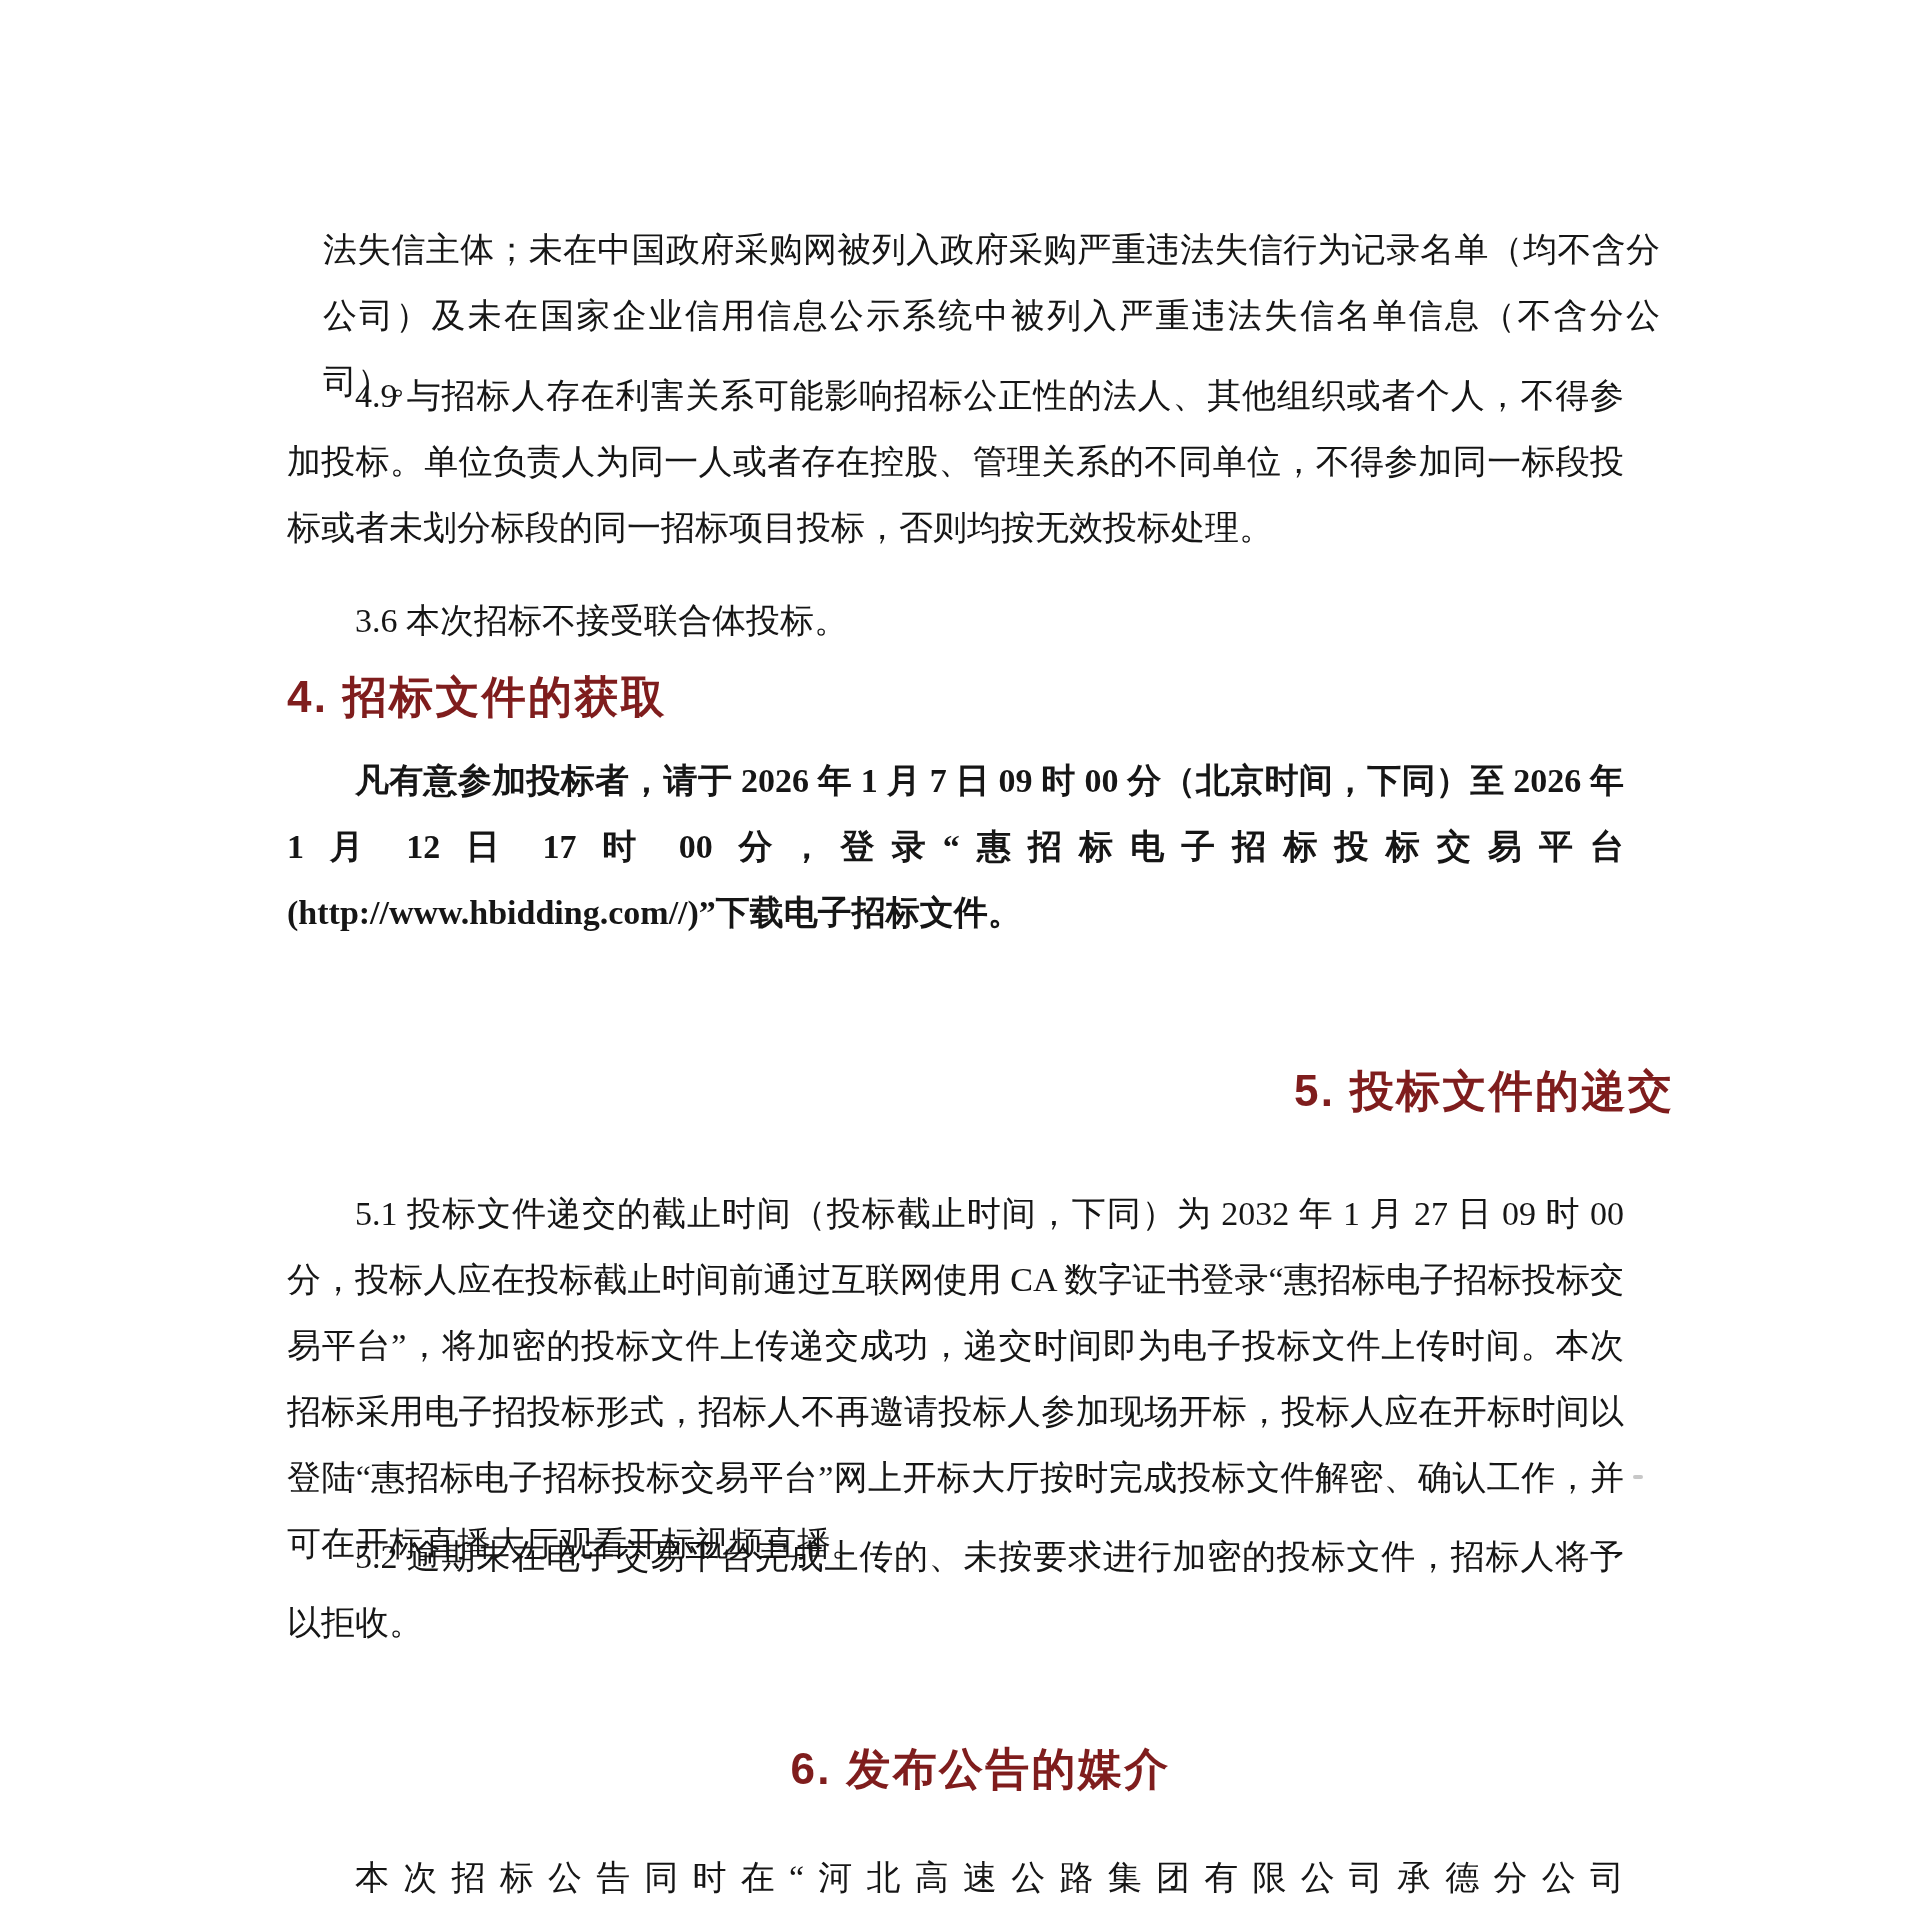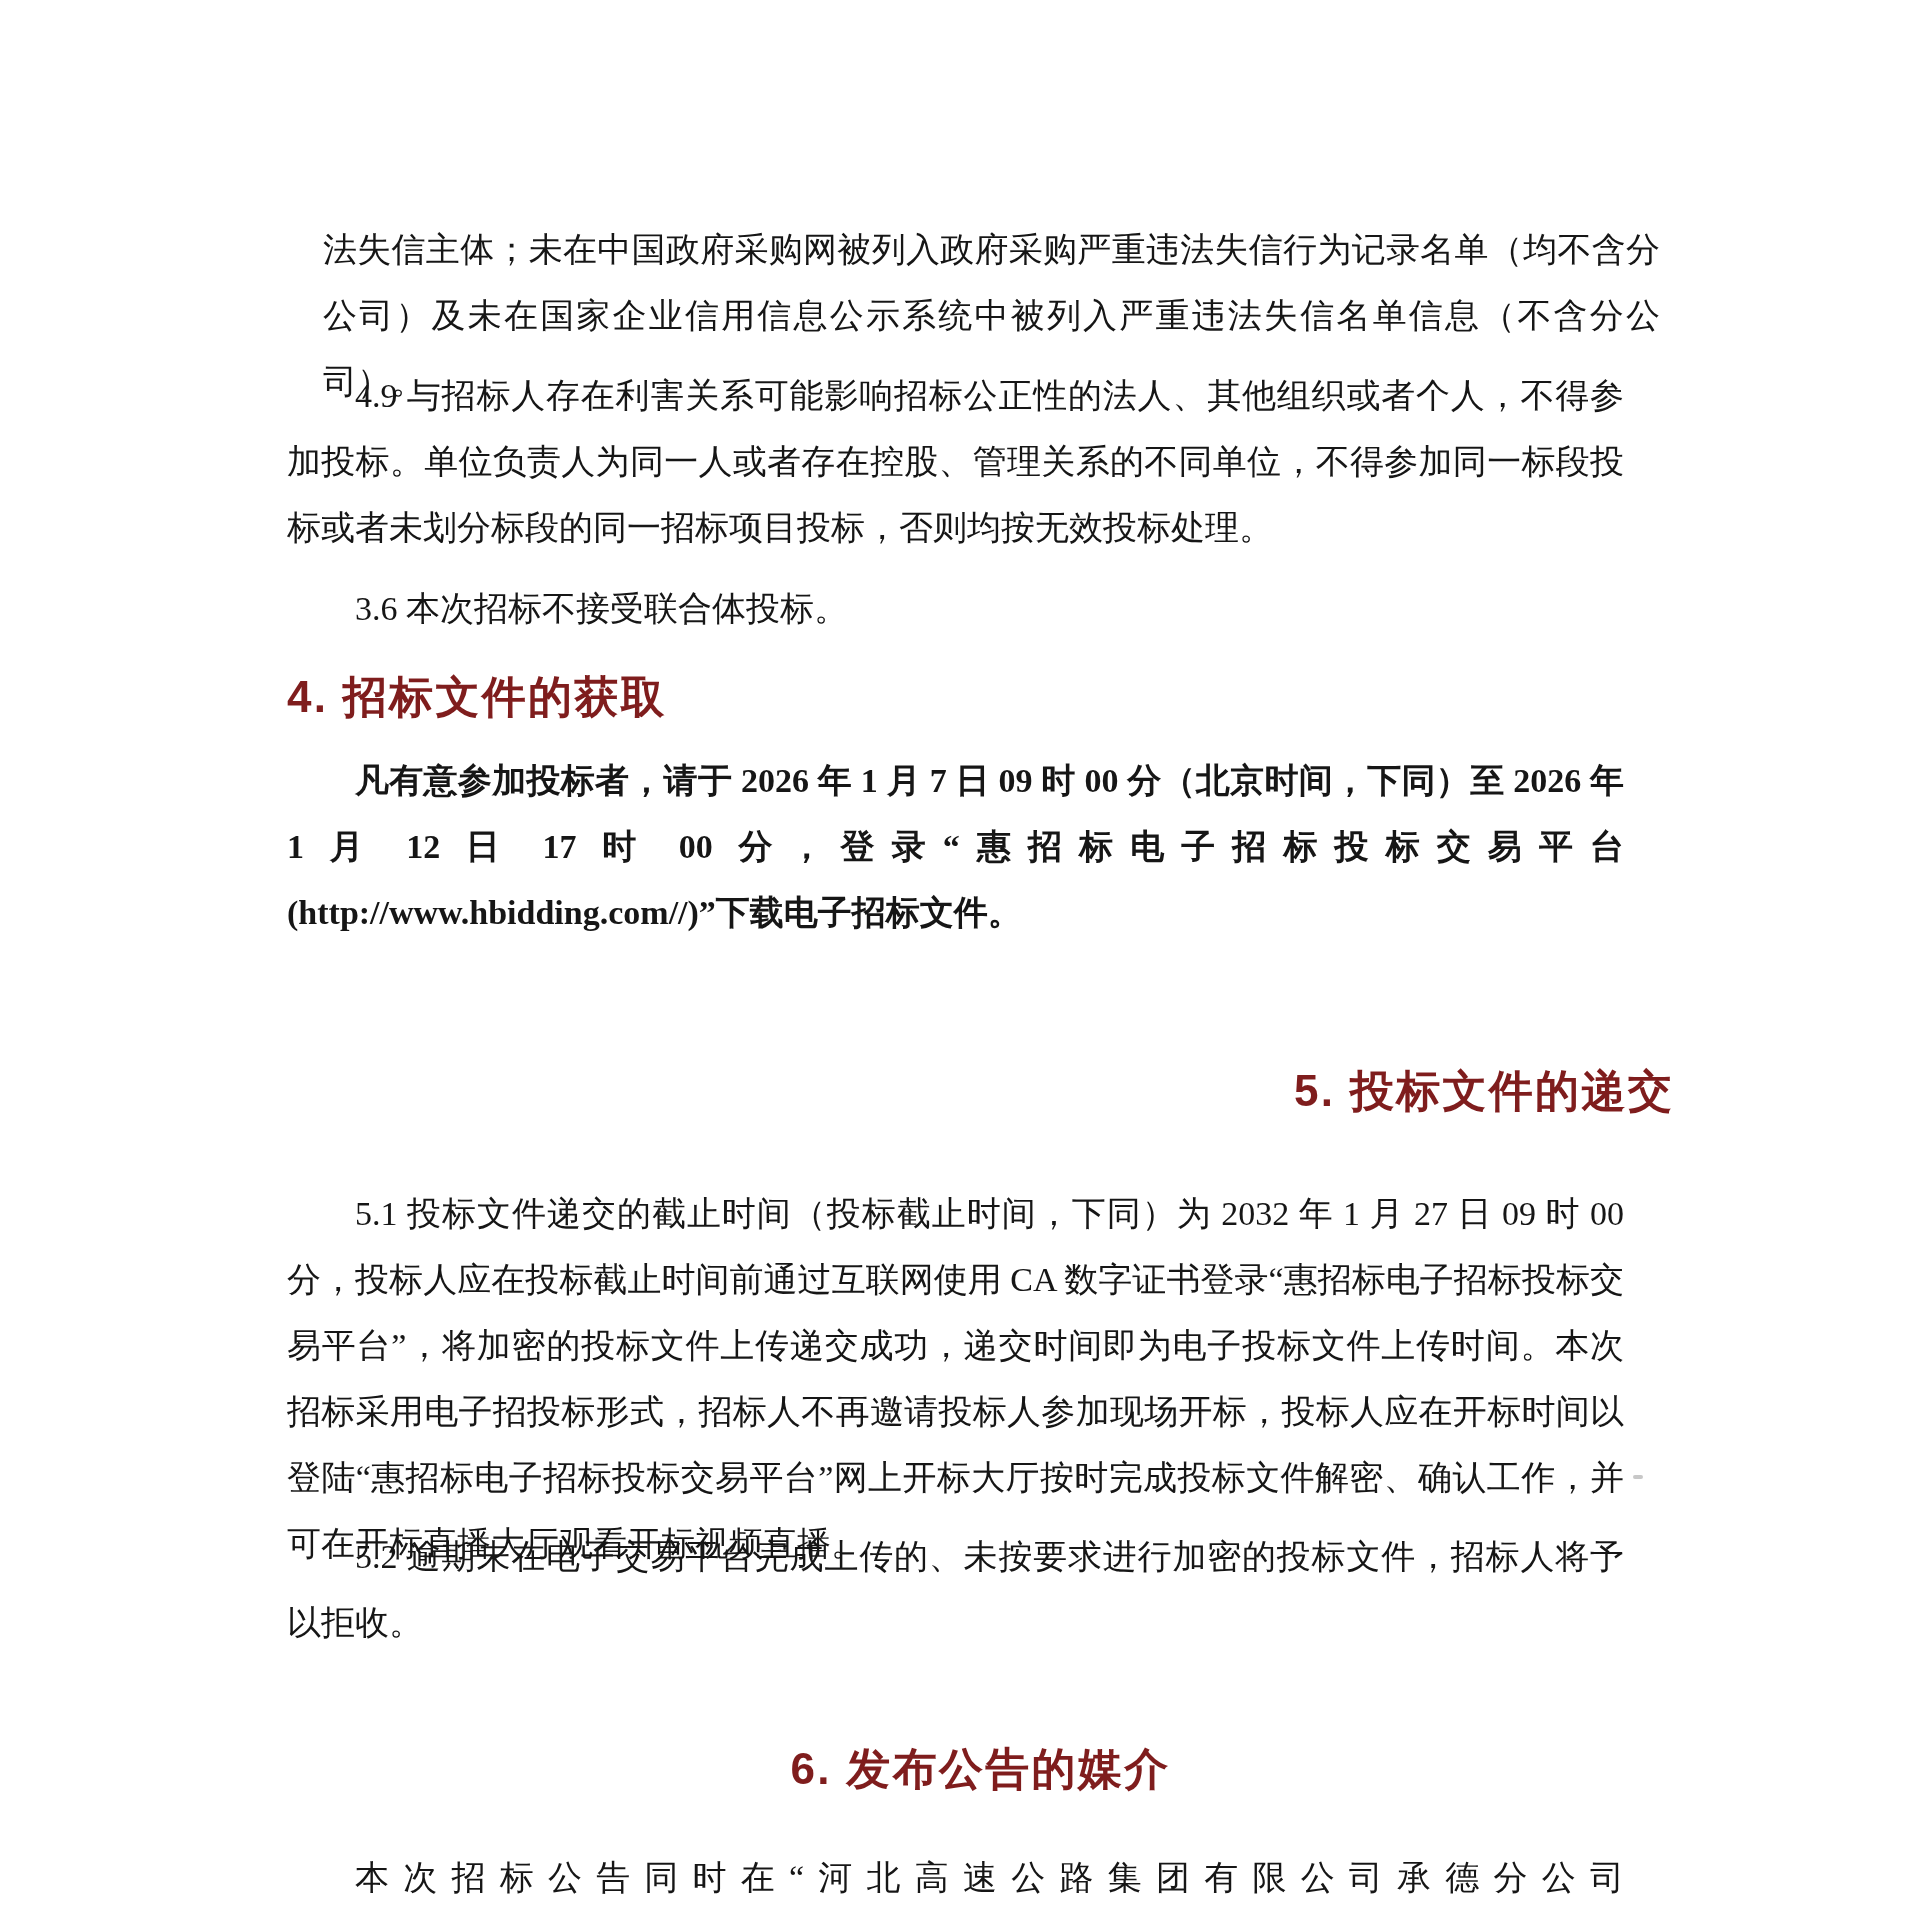--- a/index.html
+++ b/index.html
@@ -48,21 +48,21 @@
 </style>
 </head>
 <body>
 
 <div class="page">
 
   <div class="block" style="top:217px;margin-left:36px;">法失信主体；未在中国政府采购网被列入政府采购严重违法失信行为记录名单（均不含分公司）及未在国家企业信用信息公示系统中被列入严重违法失信名单信息（不含分公司）。</div>
 
   <div class="block indent" style="top:363px;">4.9 与招标人存在利害关系可能影响招标公正性的法人、其他组织或者个人，不得参加投标。单位负责人为同一人或者存在控股、管理关系的不同单位，不得参加同一标段投标或者未划分标段的同一招标项目投标，否则均按无效投标处理。</div>
 
-  <div class="block indent" style="top:576px;">3.6 本次招标不接受联合体投标。</div>
+  <div class="block indent" style="top:588px;">3.6 本次招标不接受联合体投标。</div>
 
   <div class="heading" style="top:672px;">4. 招标文件的获取</div>
 
   <div class="block indent" style="top:748px;font-weight:bold;">凡有意参加投标者，请于 2026 年 1 月 7 日 09 时 00 分（北京时间，下同）至 2026 年 1 月 12 日 17 时 00 分，登录“惠招标电子招标投标交易平台(http://www.hbidding.com//)”下载电子招标文件。</div>
 
   <div class="heading" style="top:1066px;text-align:right;">5. 投标文件的递交</div>
 
   <div class="block indent" style="top:1181px;">5.1 投标文件递交的截止时间（投标截止时间，下同）为 2032 年 1 月 27 日 09 时 00 分，投标人应在投标截止时间前通过互联网使用 CA 数字证书登录“惠招标电子招标投标交易平台”，将加密的投标文件上传递交成功，递交时间即为电子投标文件上传时间。本次招标采用电子招投标形式，招标人不再邀请投标人参加现场开标，投标人应在开标时间以登陆“惠招标电子招标投标交易平台”网上开标大厅按时完成投标文件解密、确认工作，并可在开标直播大厅观看开标视频直播。</div>
 
   <div class="block indent" style="top:1524px;">5.2 逾期未在电子交易平台完成上传的、未按要求进行加密的投标文件，招标人将予以拒收。</div>

